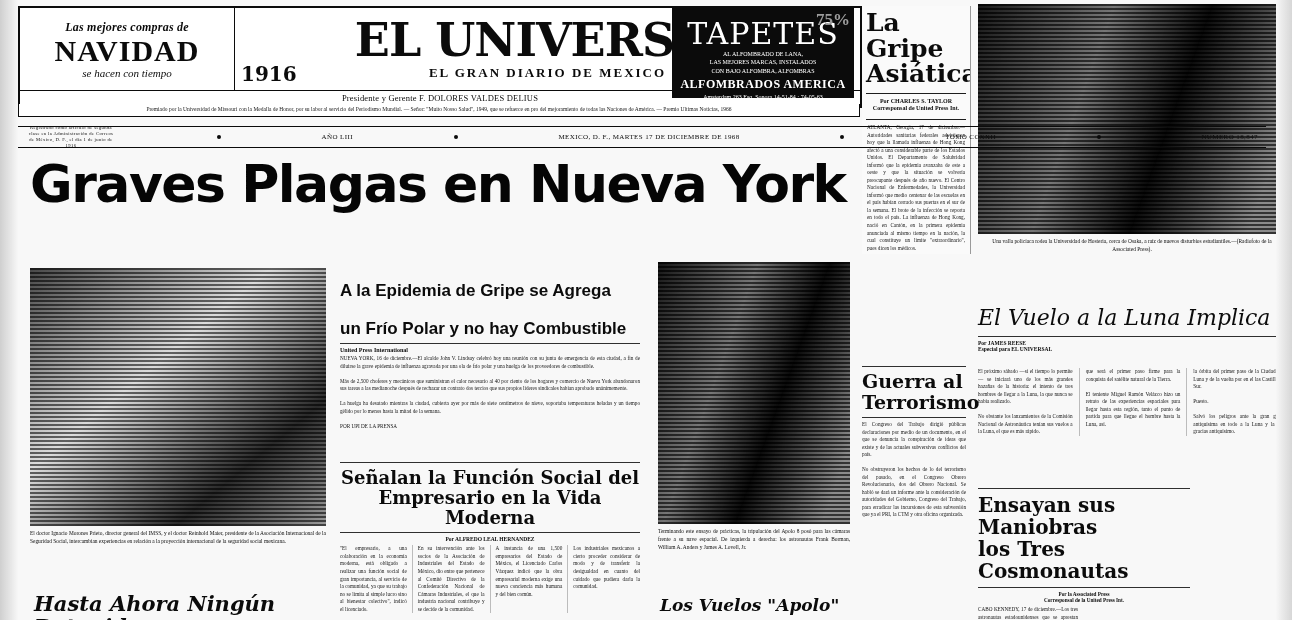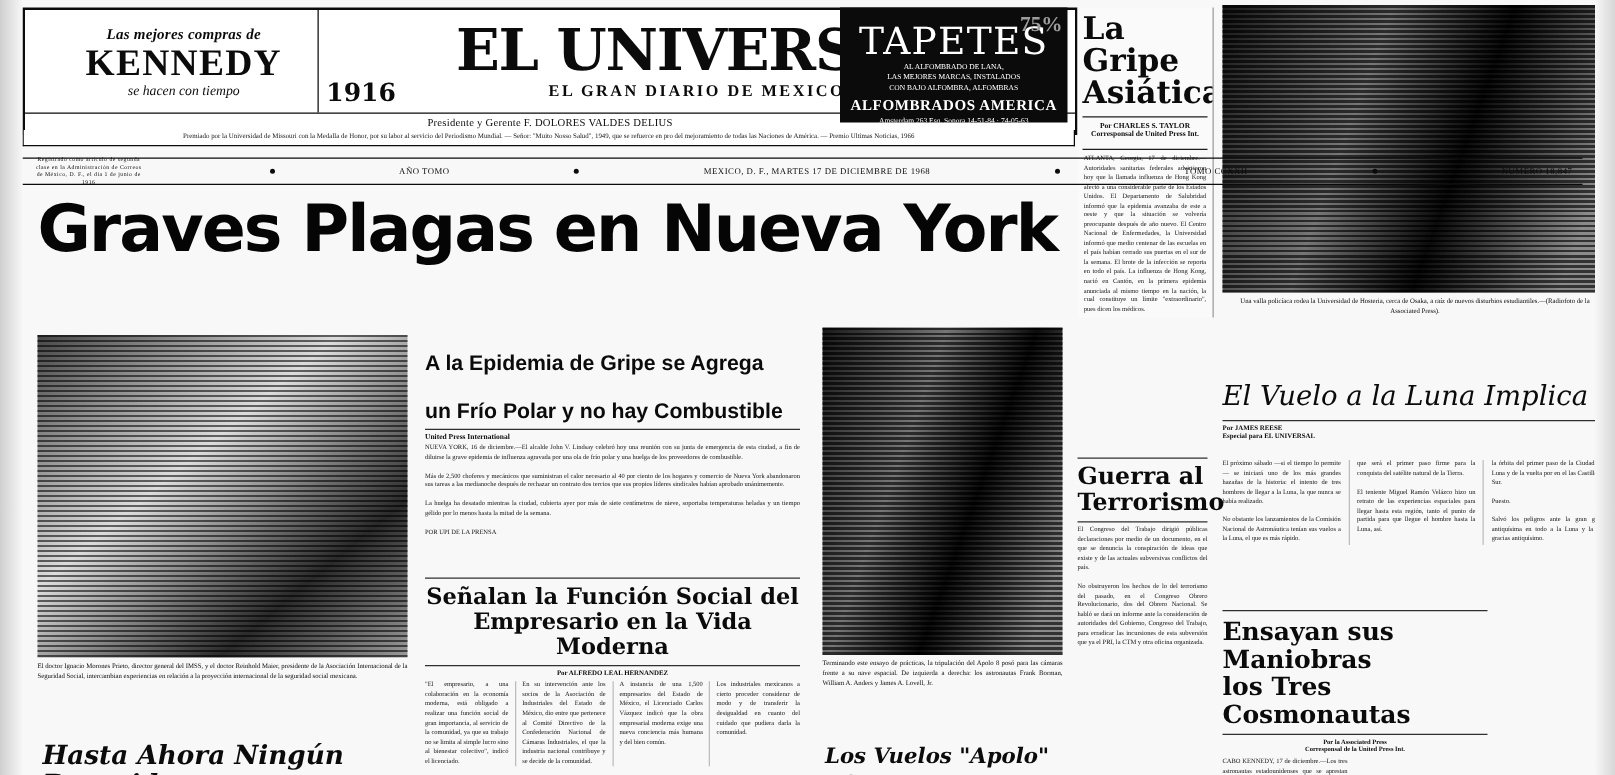--- a/index.html
+++ b/index.html
@@ -19,21 +19,21 @@
   
   .masthead{
     position:absolute;left:18px;top:6px;width:840px;height:98px;
     border:2px solid #111;background:#faf9f7;
     display:flex;flex-direction:column;
   }
   .masthead-inner{display:flex;align-items:stretch;height:82px;}
   .mh-left{
     width:215px;border-right:1.5px solid #111;
     display:flex;flex-direction:column;align-items:center;justify-content:center;
-    padding:2px 4px;box-sizing:border-box;text-align:center;margin-left:20px;
+    padding:2px 4px;box-sizing:border-box;text-align:center;
   }
   .mh-left .l1{font-style:italic;font-weight:bold;font-size:12px;letter-spacing:.2px;}
   .mh-left .l2{font-weight:bold;font-size:30px;letter-spacing:1px;line-height:1;margin:1px 0;}
   .mh-left .l3{font-style:italic;font-size:11px;}
   .mh-center{
     flex:1;display:flex;flex-direction:column;align-items:center;justify-content:center;
     position:relative;
   }
   .mh-title{
     font-family:"DejaVu Serif", serif;
@@ -150,21 +150,21 @@
 </style>
 </head>
 <body>
 
 <div class="page">
 
   <div class="masthead">
     <div class="masthead-inner">
       <div class="mh-left">
         <div class="l1">Las mejores compras de</div>
-        <div class="l2">KENNEDY</div>
+        <div class="l2">NAVIDAD</div>
         <div class="l3">se hacen con tiempo</div>
       </div>
       <div class="mh-center">
         <div class="mh-title">EL UNIVERSAL</div>
         <div class="mh-sub">EL GRAN DIARIO DE MEXICO</div>
         <div class="mh-year-l">1916</div>
         <div class="mh-year-r">1968</div>
       </div>
     </div>
     <div class="mh-credit">Presidente y Gerente  F. DOLORES VALDES DELIUS</div>
@@ -189,21 +189,21 @@
     <div class="gripe-rule"></div>
     <div class="tinytext" style="padding:0 5px;white-space:pre-line;">ATLANTA, Georgia, 17 de diciembre.—Autoridades sanitarias federales advirtieron hoy que la llamada influenza de Hong Kong afectó a una considerable parte de los Estados Unidos. El Departamento de Salubridad informó que la epidemia avanzaba de este a oeste y que la situación se volvería preocupante después de año nuevo. El Centro Nacional de Enfermedades, la Universidad informó que medio centenar de las escuelas en el país habían cerrado sus puertas en el sur de la semana. El brote de la infección se reporta en todo el país. La influenza de Hong Kong, nació en Cantón, en la primera epidemia anunciada al mismo tiempo en la nación, la cual constituye un límite "extraordinario", pues dicen los médicos.</div>
   </div>
 
   <div class="photo dark" style="left:978px;top:4px;width:308px;height:230px;"></div>
   <div class="photo-caption" style="position:absolute;left:980px;top:238px;width:304px;">Una valla policíaca rodea la Universidad de Hosteria, cerca de Osaka, a raíz de nuevos disturbios estudiantiles.—(Radiofoto de la Associated Press).</div>
 
   <div class="infobar">
     <div class="left-stack">Registrado como artículo de segunda clase en la Administración de Correos de México, D. F., el día 1 de junio de 1916</div>
     <div class="dot"></div>
-    <div>AÑO TOMO</div>
+    <div>AÑO LIII</div>
     <div class="dot"></div>
     <div>MEXICO, D. F., MARTES 17 DE DICIEMBRE DE 1968</div>
     <div class="dot"></div>
     <div>TOMO CCXXII</div>
     <div class="dot"></div>
     <div>NUMERO 18,847</div>
   </div>
 
   <div class="headline">Graves Plagas en Nueva York</div>
 

